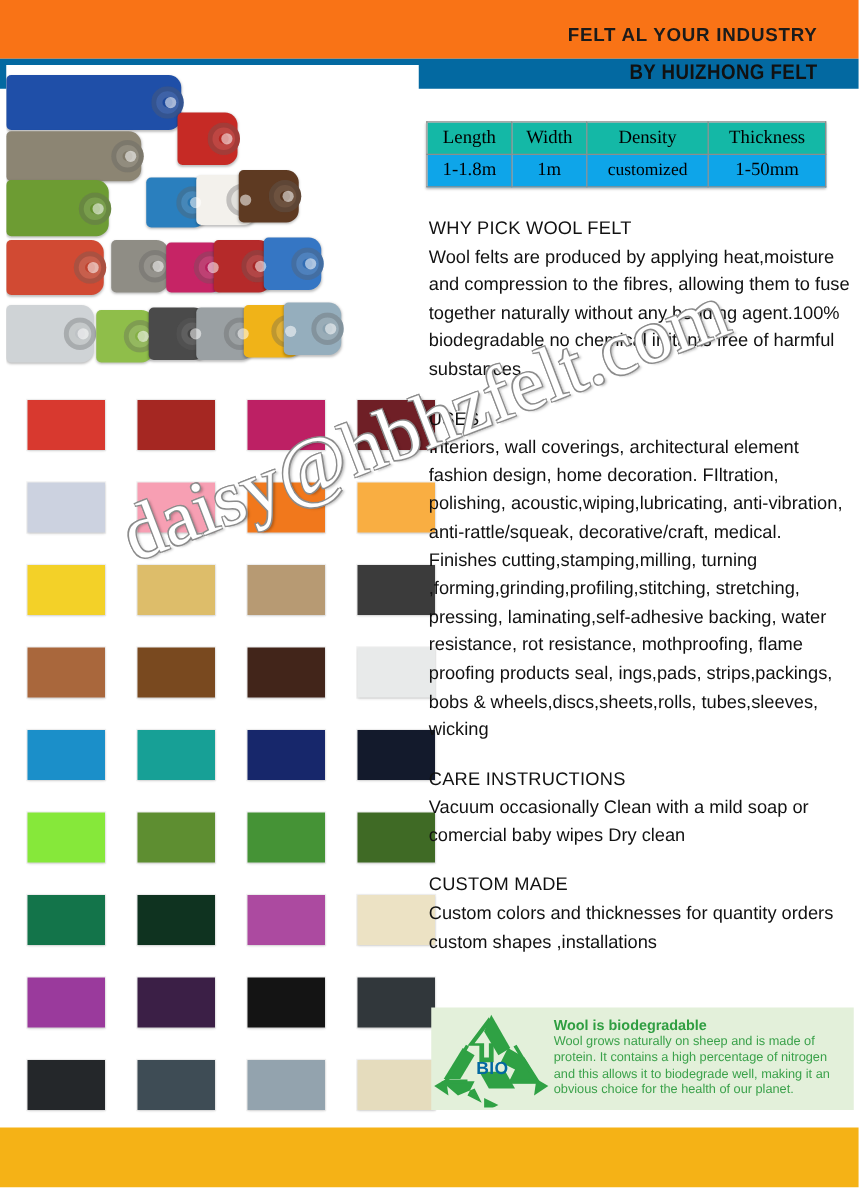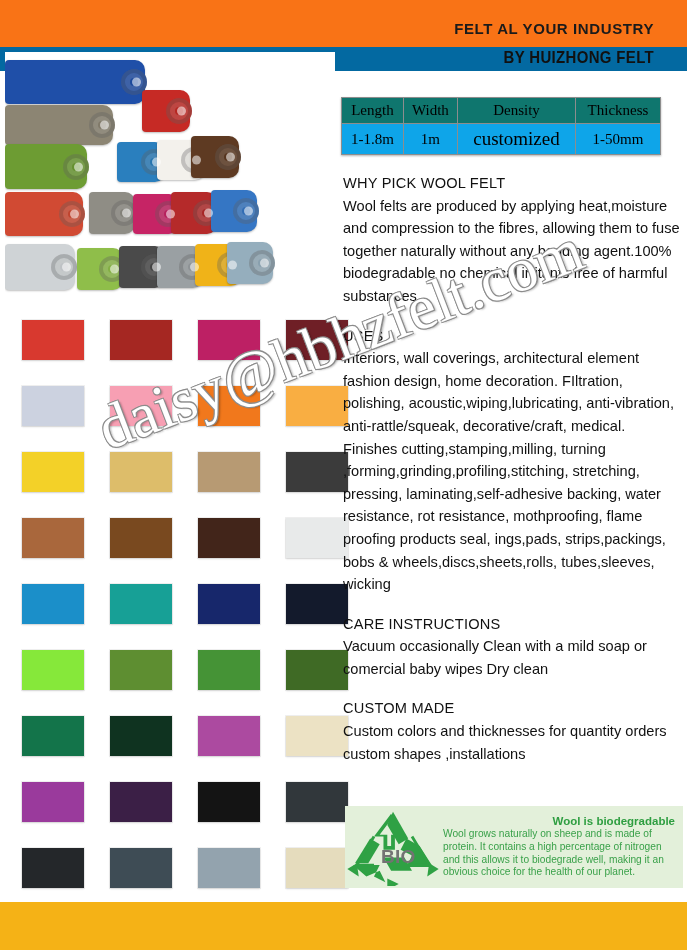--- a/index.html
+++ b/index.html
@@ -71,23 +71,23 @@
   .spec-table {
     position: absolute; left: 341px; top: 97px;
     width: 320px; border-collapse: collapse;
     font-family: "Liberation Serif", serif;
     box-shadow: 0 1px 2px rgba(0,0,0,.3);
   }
   .spec-table th, .spec-table td {
     border: 1px solid #8d8d8d; text-align: center; padding: 4px 2px;
     font-weight: normal;
   }
-  .spec-table th { background: #0f766e; font-size: 15px; color: #000; }
+  .spec-table th { background: #14b8a6; font-size: 15px; color: #000; }
   .spec-table td { background: #0ea5e9; font-size: 15px; color: #000; }
-  .spec-table td.small { font-size: 19px; }
+  .spec-table td.small { font-size: 14px; }
 
   
   .copy {
     position: absolute; left: 343px; top: 172px; width: 340px;
     font-size: 14.6px; line-height: 22.6px; color: #111;
   }
   .copy h3 {
     font-size: 14.6px; font-weight: normal; line-height: 22.6px;
     letter-spacing: .2px;
   }
@@ -97,28 +97,27 @@
   
   .bio {
     position: absolute; left: 345px; top: 806px;
     width: 338px; height: 82px;
     background: #e3f0da;
     display: flex; align-items: center;
   }
   .bio-icon { flex: 0 0 96px; height: 78px; position: relative; }
   .bio-icon .bio-word {
     position: absolute; left: 36px; top: 38px;
-    font-size: 19px; font-weight: bold; color: #737373;
+    font-size: 14px; font-weight: bold; color: #0369a1;
     letter-spacing: .3px;
   }
   .bio-text { padding-left: 2px; padding-right: 8px; }
   .bio-text .bio-title {
     font-size: 11.5px; font-weight: bold; color: #2f9e41;
     margin-bottom: 1px;
-    text-align: right;
   }
   .bio-text .bio-body {
     font-size: 10.2px; line-height: 12.6px; color: #3aa14a;
   }
 
   
   .watermark {
     position: absolute; left: 88px; top: 398px;
     font-family: "Liberation Serif", serif;
     font-size: 62px; color: #ffffff;

